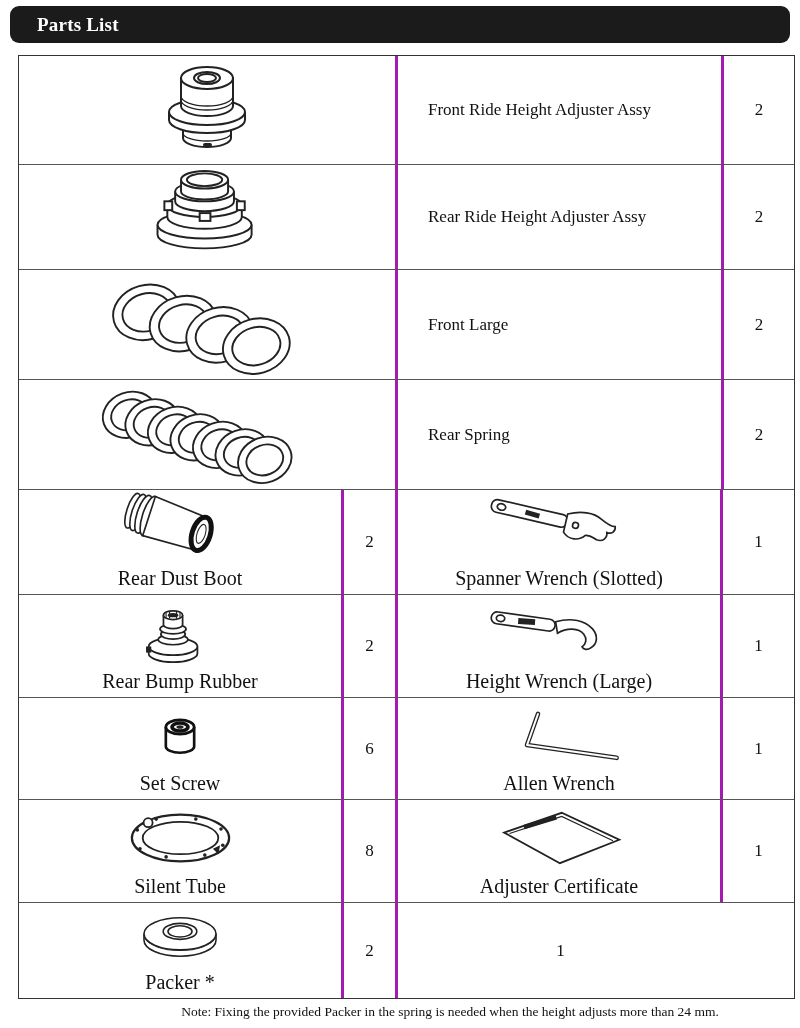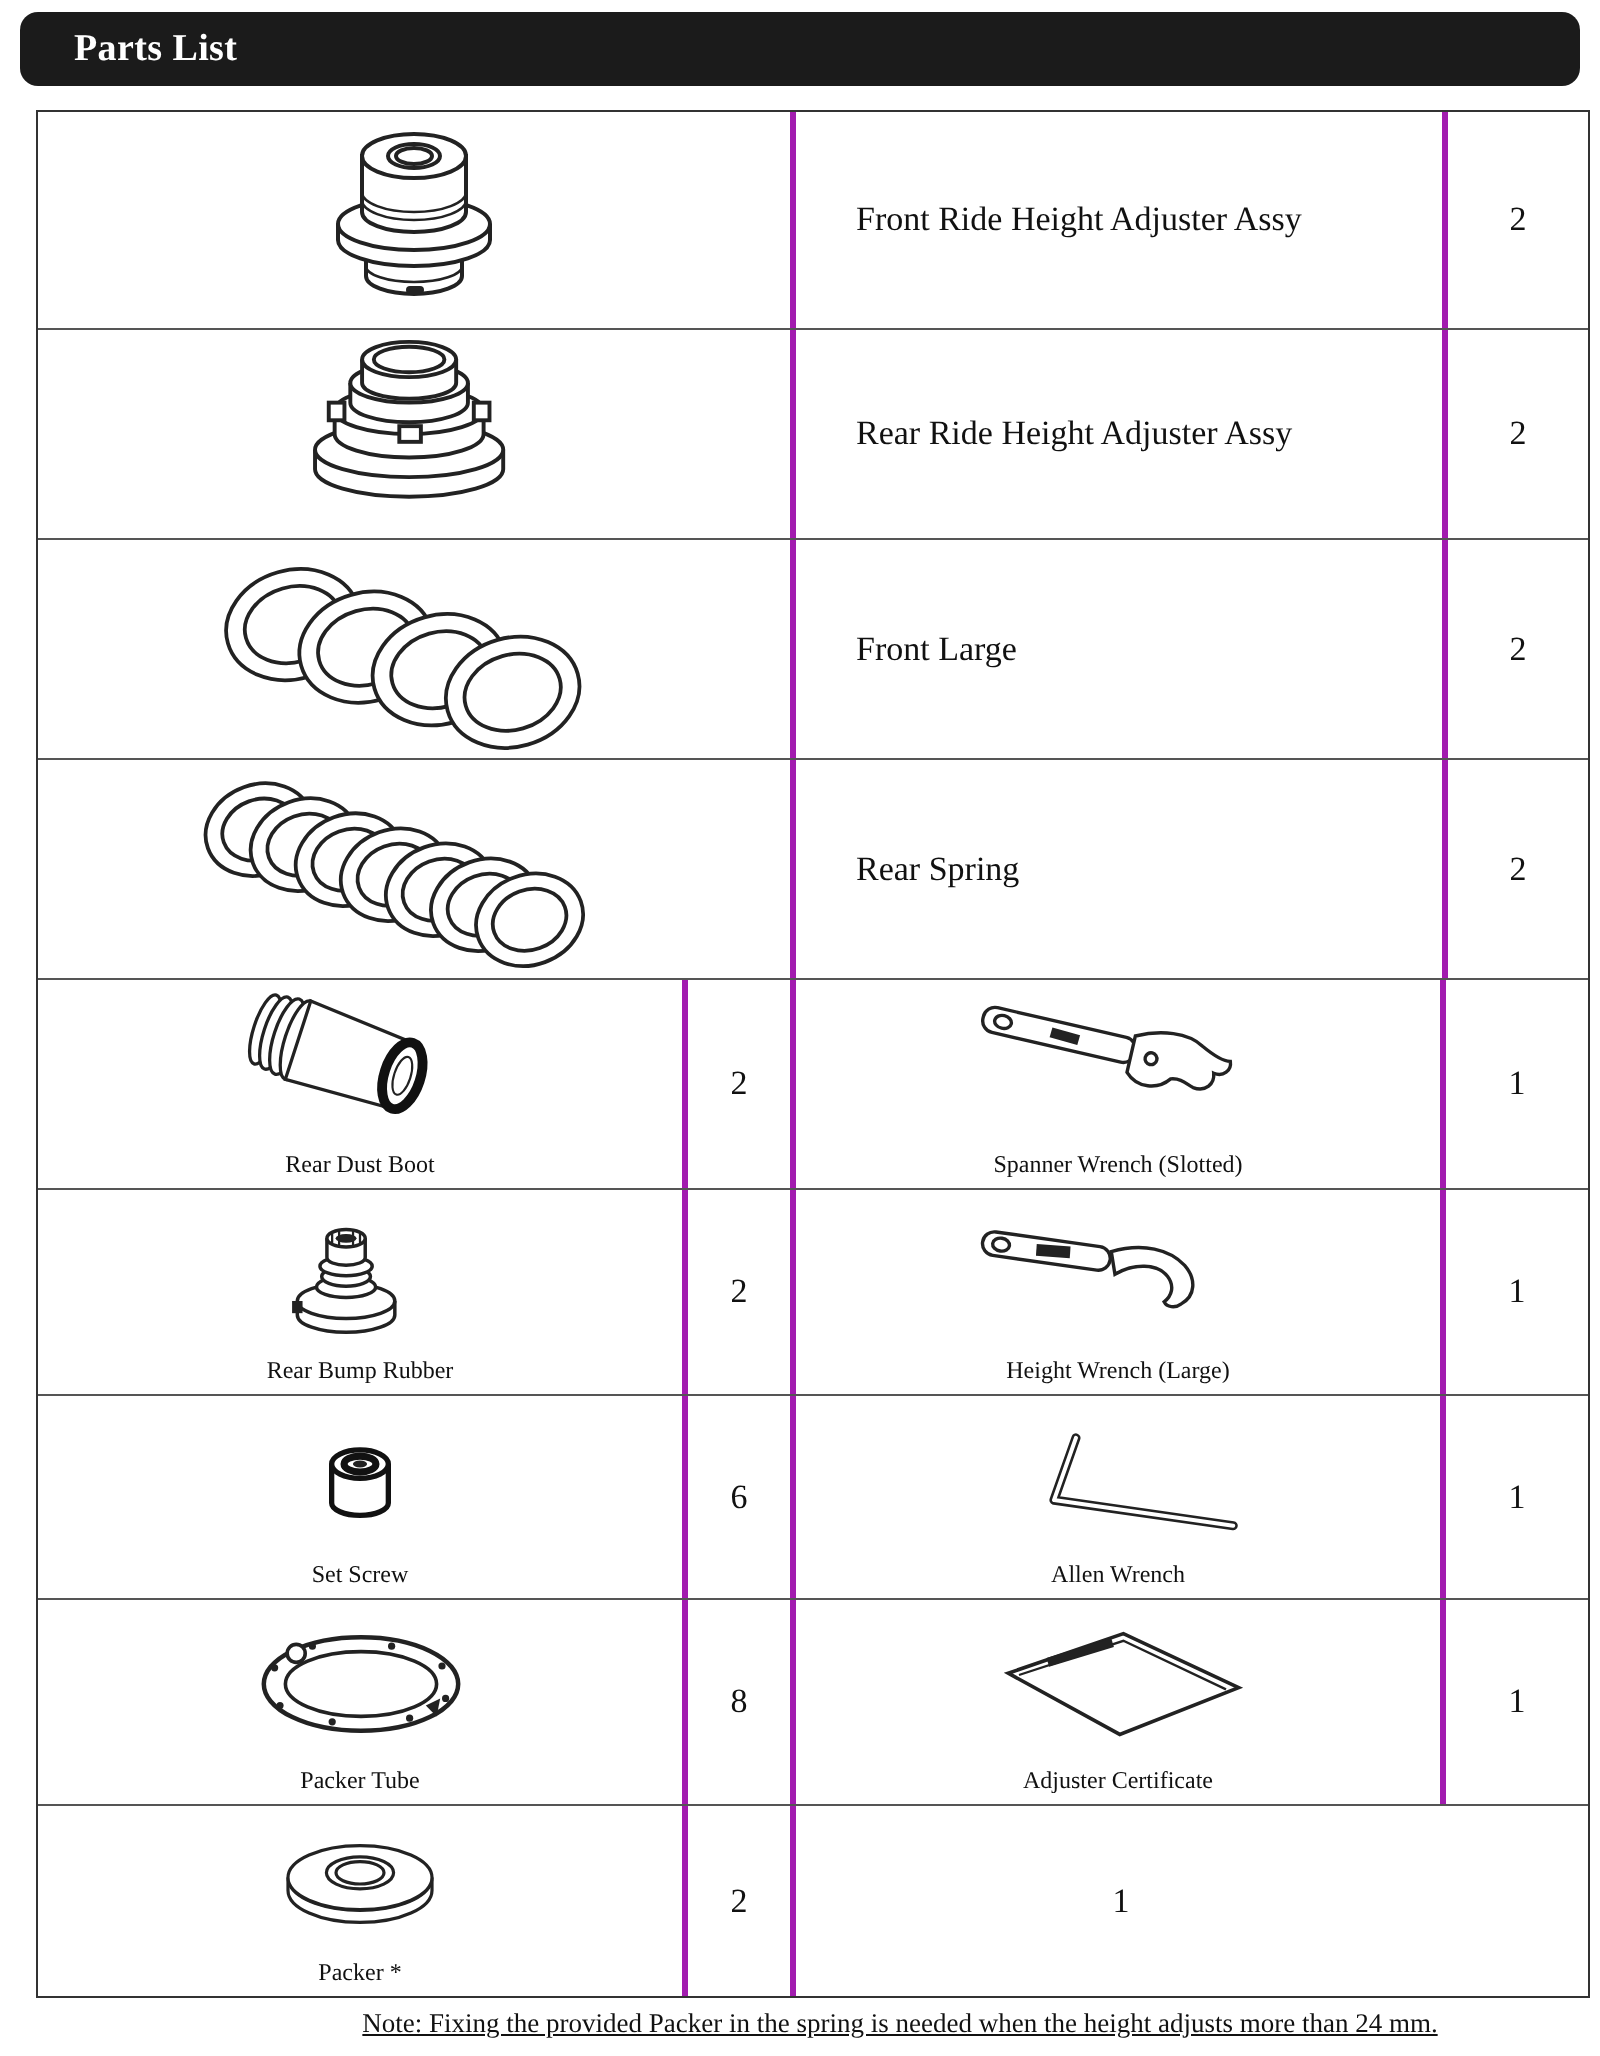--- a/index.html
+++ b/index.html
@@ -25,25 +25,25 @@
   .row.split { grid-template-columns: 325px 54px 325px 1fr; }
   .r1{height:109px}.r2{height:105px}.r3{height:110px}.r4{height:110px}
   .r5{height:105px}.r6{height:103px}.r7{height:102px}.r8{height:103px}.r9{height:95px}
   .cell { border-right:3px solid #a21caf; min-width:0; overflow:hidden; }
   .row .cell:last-child { border-right:none; }
   .img-cell { display:flex; align-items:center; justify-content:center; }
   .desc-cell { display:flex; align-items:center; padding-left:30px; font-size:17px; }
   .qty-cell { display:flex; align-items:center; justify-content:center; font-size:17px; }
   .part-cell { display:flex; flex-direction:column; align-items:center; justify-content:flex-end; padding-bottom:4px; }
   .part-cell .img-wrap { flex:1; display:flex; align-items:center; justify-content:center; min-height:0; }
-  .caption { font-size:12px; line-height:1.15; text-align:center; }
+  .caption { font-size:20px; line-height:1.15; text-align:center; }
 
   .note {
     position:absolute; top:1004px; left:0; width:800px;
-    text-align:center; padding-left:100px; font-size:13.5px;text-decoration:underline;
+    text-align:center; padding-left:100px; font-size:13.5px;
   }
   svg { display:block; }
   .ln { fill:#fff; stroke:#222; stroke-width:2; }
   .thin { fill:none; stroke:#222; stroke-width:1.3; }
   .dark { fill:#222; stroke:none; }
 </style>
 </head>
 <body>
 
 <div class="header-bar">
@@ -261,21 +261,21 @@
           <circle class="dark" cx="74" cy="61" r="2"></circle>
             <circle class="dark" cx="45" cy="52" r="2"></circle>
           <circle class="dark" cx="42" cy="31" r="2"></circle>
             <circle class="dark" cx="63" cy="19" r="2"></circle>
           <circle class="dark" cx="107" cy="19" r="2"></circle>
             <circle class="dark" cx="135" cy="30" r="2"></circle>
           <circle class="ln" cx="54" cy="23" r="5"></circle>
           <path class="dark" d="M126,52 L134,48 L132,58 Z"></path>
         </svg>
       </div>
-      <div class="caption">Packer Tube</div>
+      <div class="caption">Silent Tube</div>
     </div>
     <div class="cell qty-cell">8</div>
     <div class="cell part-cell">
       <div class="img-wrap">
         <svg width="180" height="72" viewBox="0 0 190 80">
           <path class="ln" d="M34,34 L98,12 L162,42 L96,68 Z"></path>
           <path class="thin" d="M40,35 L98,16 L155,43"></path>
           <line x1="56" y1="28" x2="92" y2="17" stroke="#222" stroke-width="5"></line>
         </svg>
       </div>

